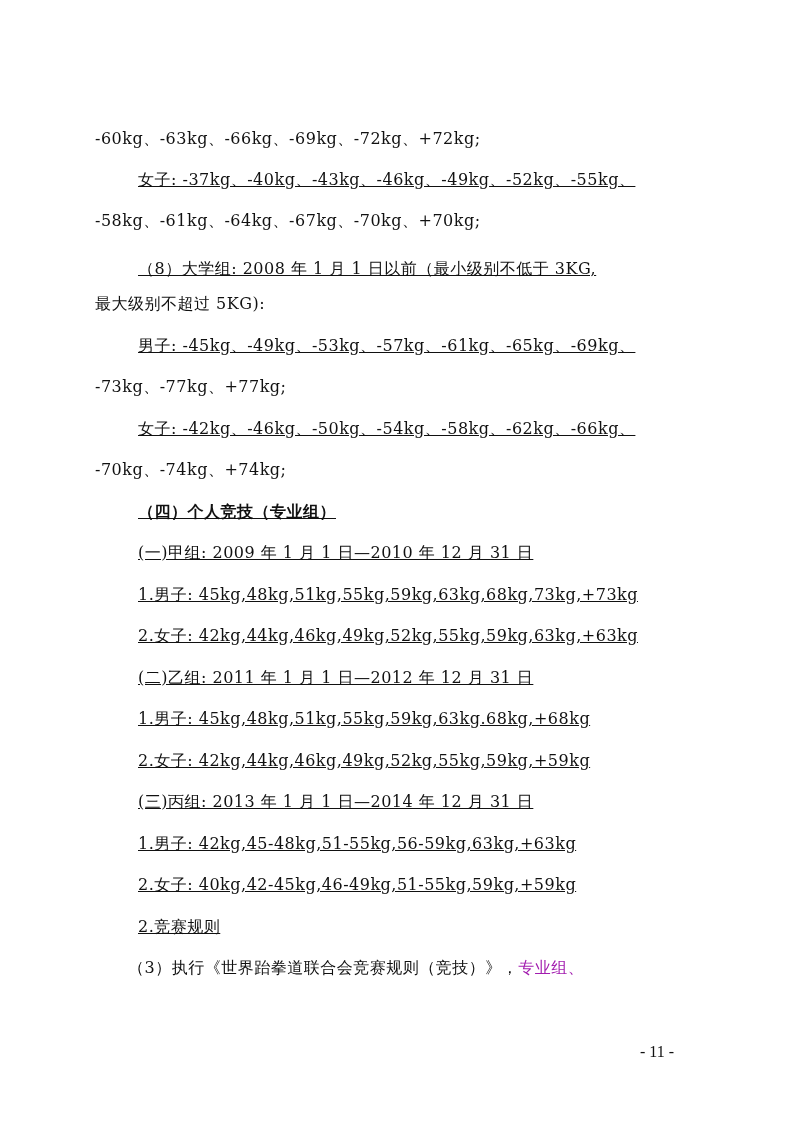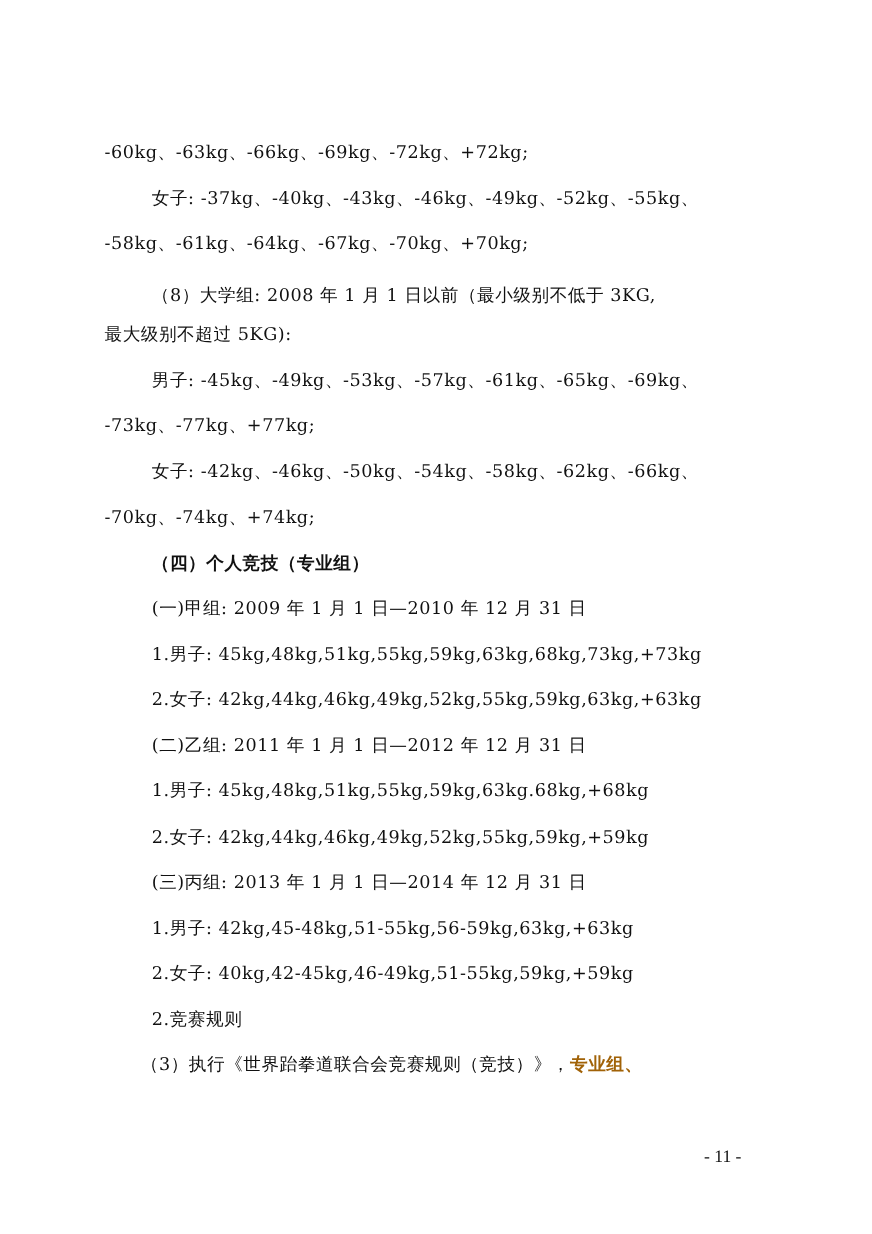--- a/index.html
+++ b/index.html
@@ -1,21 +1,21 @@
 <!DOCTYPE html>
 <html><head>
 <meta charset="utf-8">
 <style>
   html, body { margin: 0; padding: 0; background: #ffffff; }
   body { width: 793px; height: 1122px; position: relative; overflow: hidden;
          font-family: "DejaVu Serif", "Liberation Serif", serif; color: #111; }
   .line { position: absolute; left: 95px; white-space: nowrap; font-size: 16px; line-height: 22px; letter-spacing: 0.5px; }
-  .indent { left: 138px; }
+  .indent { left: 138px; text-decoration: underline; }
   .bold { font-weight: bold; }
-  .red { color: #a16207; font-weight: bold; }
+  .red { color: #a21caf; font-weight: normal; }
   .pagenum { position: absolute; top: 1043px; left: 640px; font-size: 16px; white-space: nowrap; font-family: "Liberation Serif", serif; }
 </style>
 </head>
 <body>
 
 <div>
   <div class="line" style="top:128px">-60kg、-63kg、-66kg、-69kg、-72kg、+72kg;</div>
   <div class="line indent" style="top:169px">女子: -37kg、-40kg、-43kg、-46kg、-49kg、-52kg、-55kg、</div>
   <div class="line" style="top:210px">-58kg、-61kg、-64kg、-67kg、-70kg、+70kg;</div>
   <div class="line indent" style="top:258px">（8）大学组: 2008 年 1 月 1 日以前（最小级别不低于 3KG,</div>

